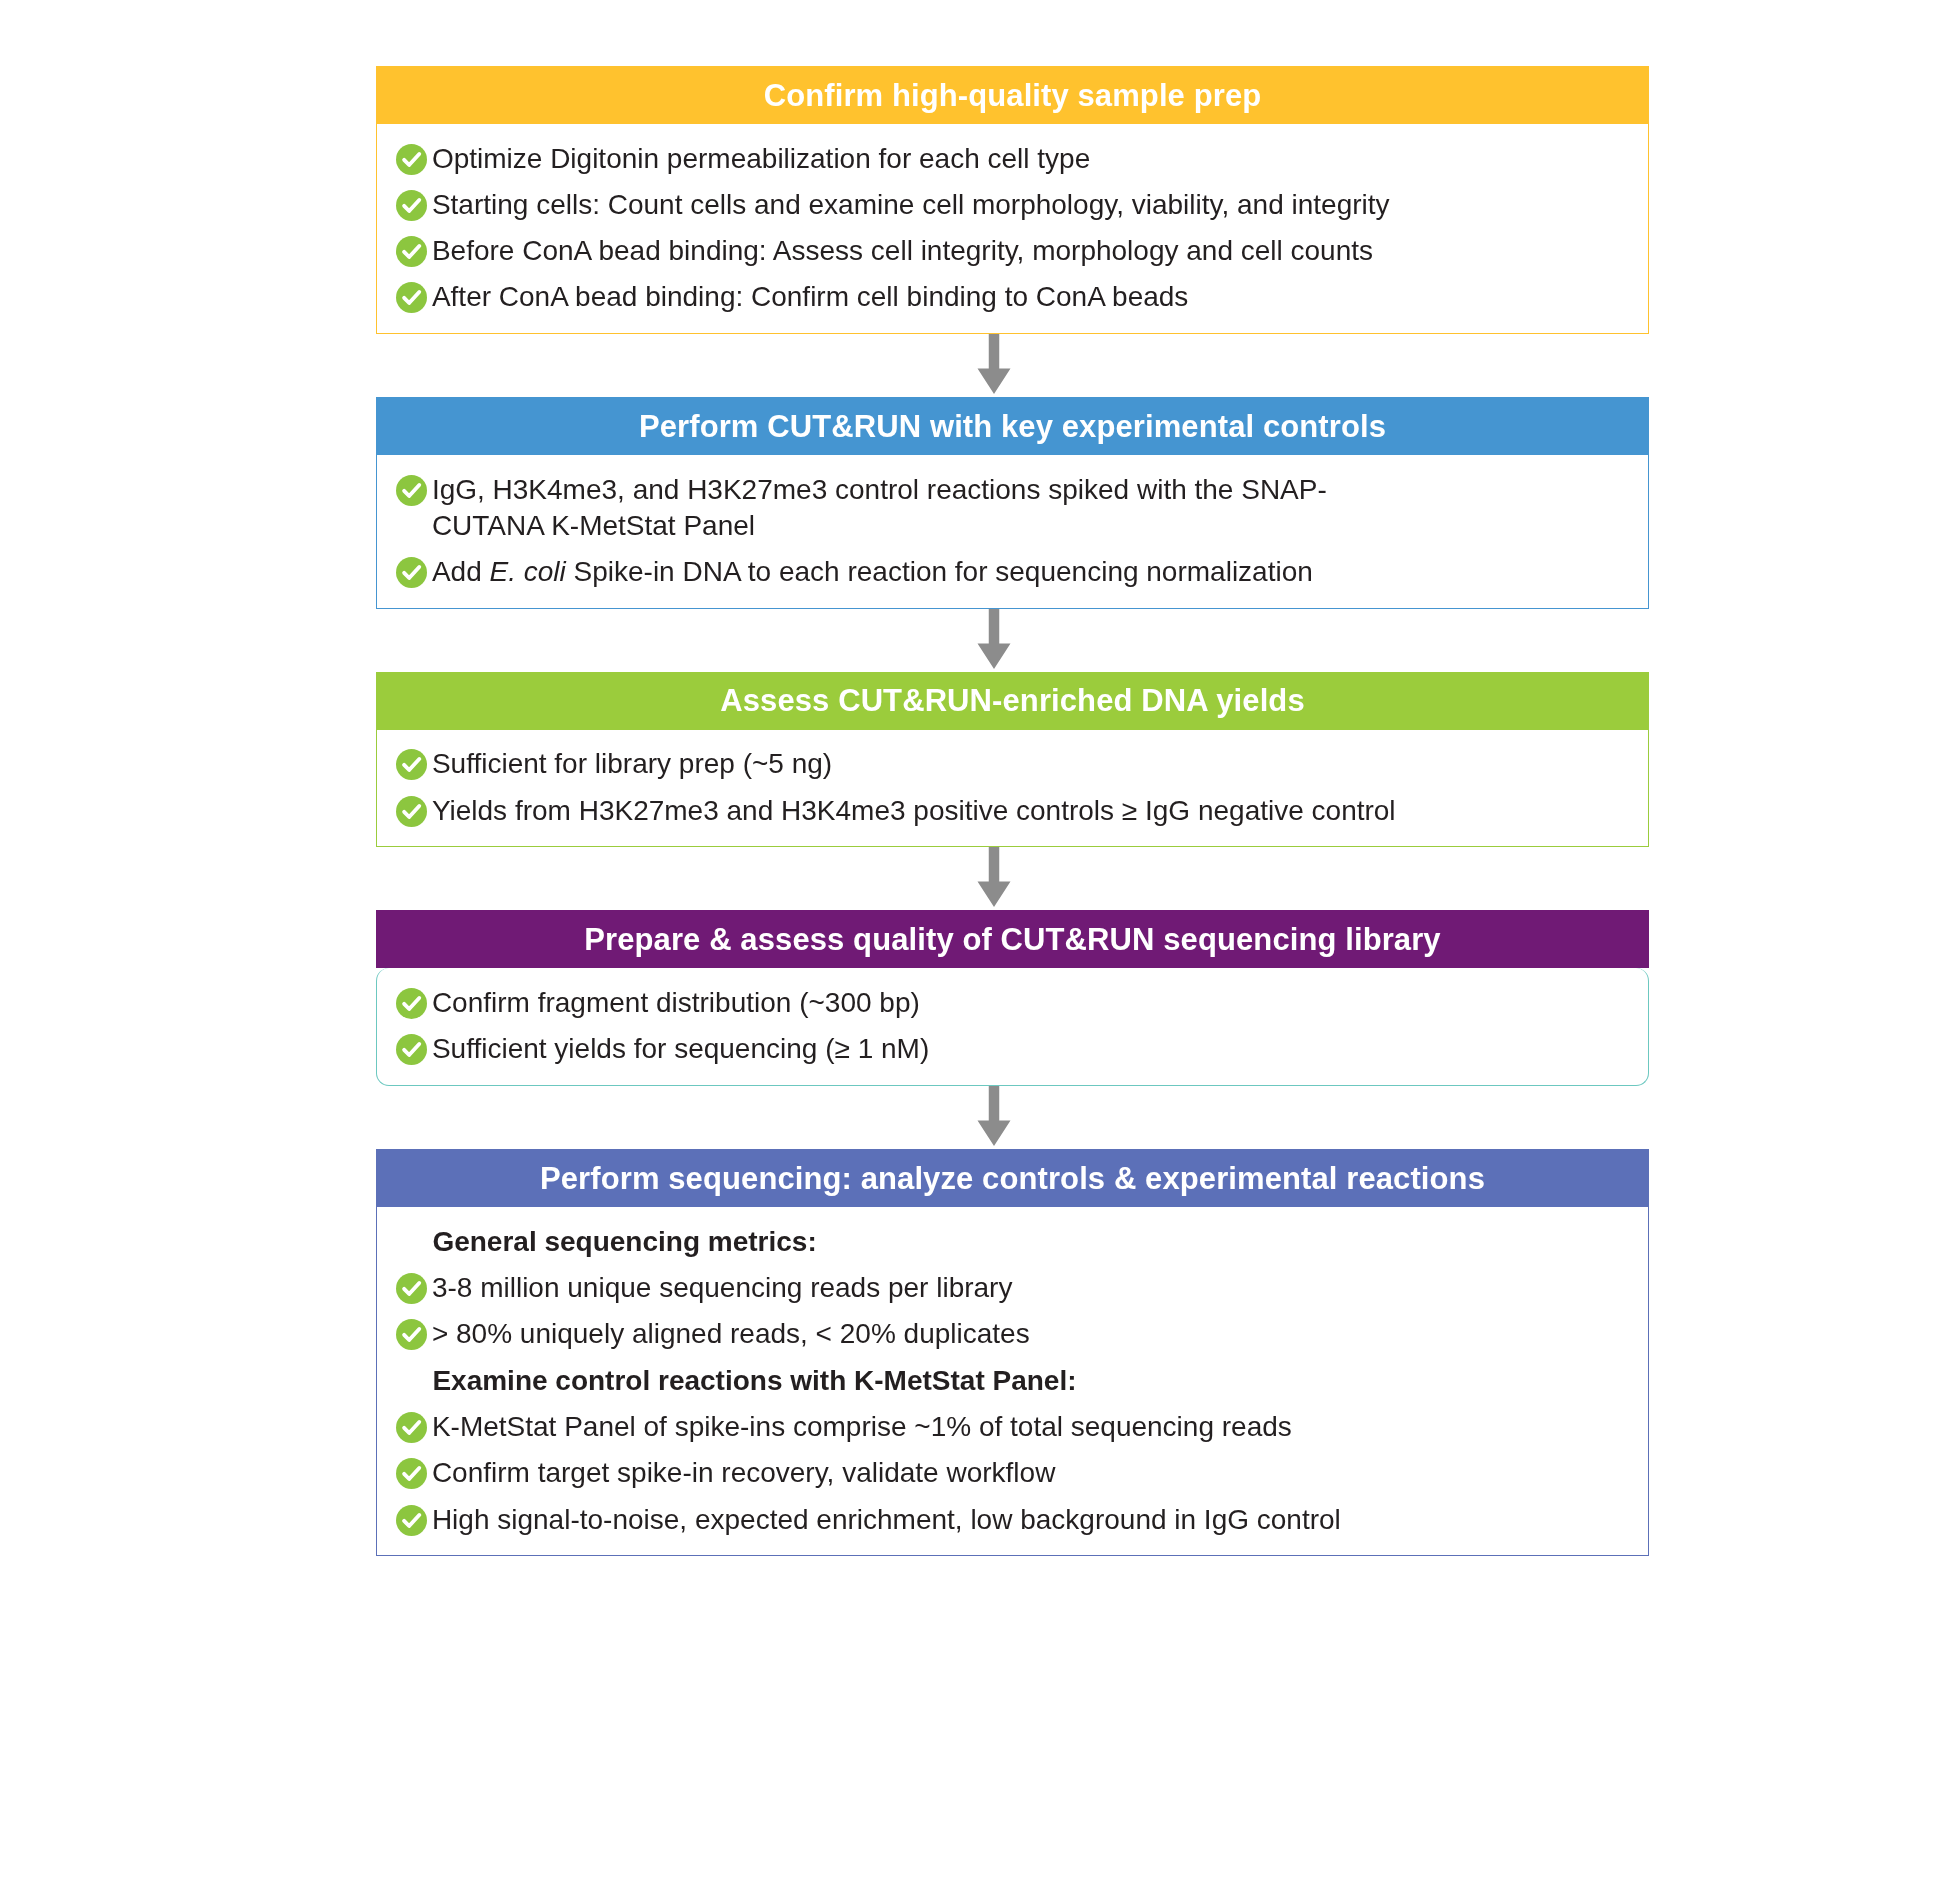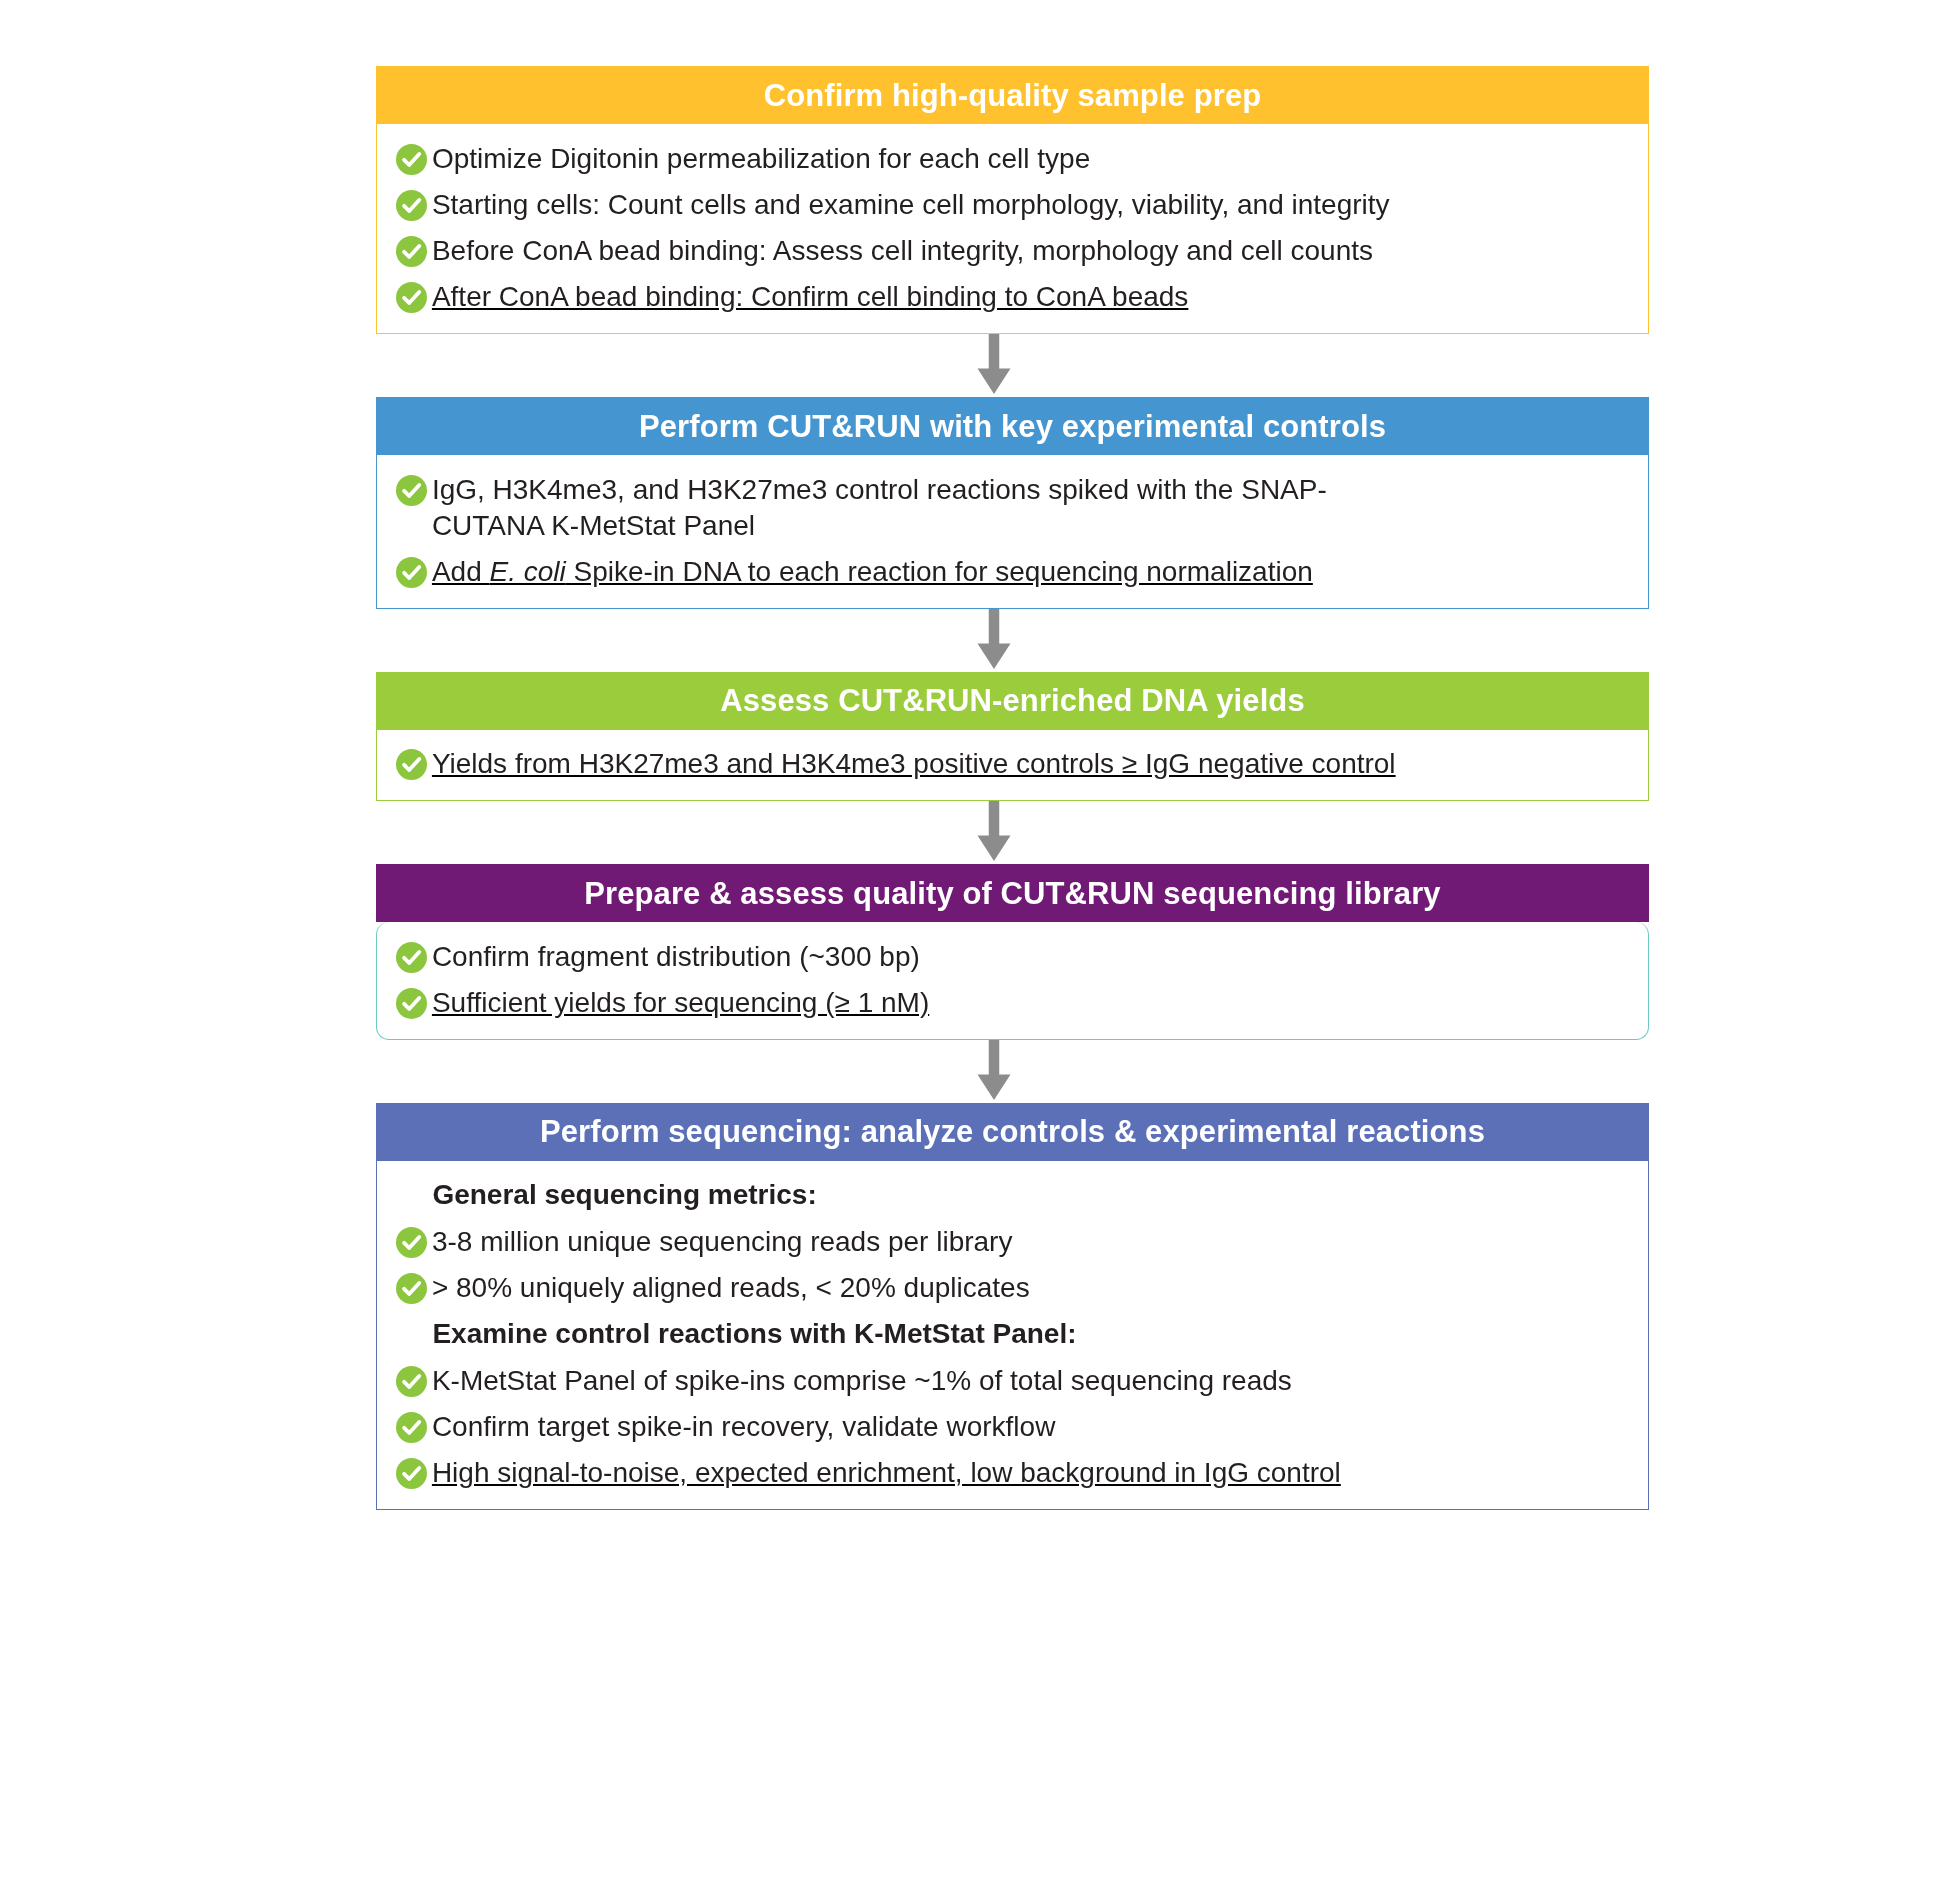--- a/index.html
+++ b/index.html
@@ -46,21 +46,21 @@
     border-width: 0 1.5px 1.5px 1.5px;
     box-sizing: border-box;
     padding: 16.5px 19.4px 18px 19.4px;
   }
 
   .bullet {
     display: flex;
     align-items: flex-start;
     margin: 0 0 10.5px 0;
   }
-  .bullet:last-child { margin-bottom: 0; text-decoration: underline; }
+  .bullet:last-child { margin-bottom: 0; }
 
   .check-icon {
     flex: 0 0 auto;
     width: 31px;
     height: 31px;
     margin-right: 4.5px;
     margin-top: 3px;
   }
   .check-icon svg { display: block; width: 31px; height: 31px; }
 
@@ -206,20 +206,29 @@
         </svg>
     </span>
   </div>
 
   <div class="stage">
     <div class="stage-header h-green">
       <span>Assess CUT&amp;RUN-enriched DNA yields</span>
     </div>
     <div class="stage-body b-green">
 
+      <div class="bullet">
+        <span class="check-icon">
+          <svg viewBox="0 0 42 42">
+              <circle cx="21" cy="21" r="21" fill="#8CC63F"></circle>
+              <path d="M11 21.5 L17.8 28.5 L31.5 13.5" fill="none" stroke="#ffffff" stroke-width="5.2" stroke-linecap="round" stroke-linejoin="round"></path>
+            </svg>
+        </span>
+        <span class="bullet-text">Sufficient for library prep (~5 ng)</span>
+      </div>
 
       <div class="bullet">
         <span class="check-icon">
           <svg viewBox="0 0 42 42">
               <circle cx="21" cy="21" r="21" fill="#8CC63F"></circle>
               <path d="M11 21.5 L17.8 28.5 L31.5 13.5" fill="none" stroke="#ffffff" stroke-width="5.2" stroke-linecap="round" stroke-linejoin="round"></path>
             </svg>
         </span>
         <span class="bullet-text">Yields from H3K27me3 and H3K4me3 positive controls ≥ IgG negative control</span>
       </div>

